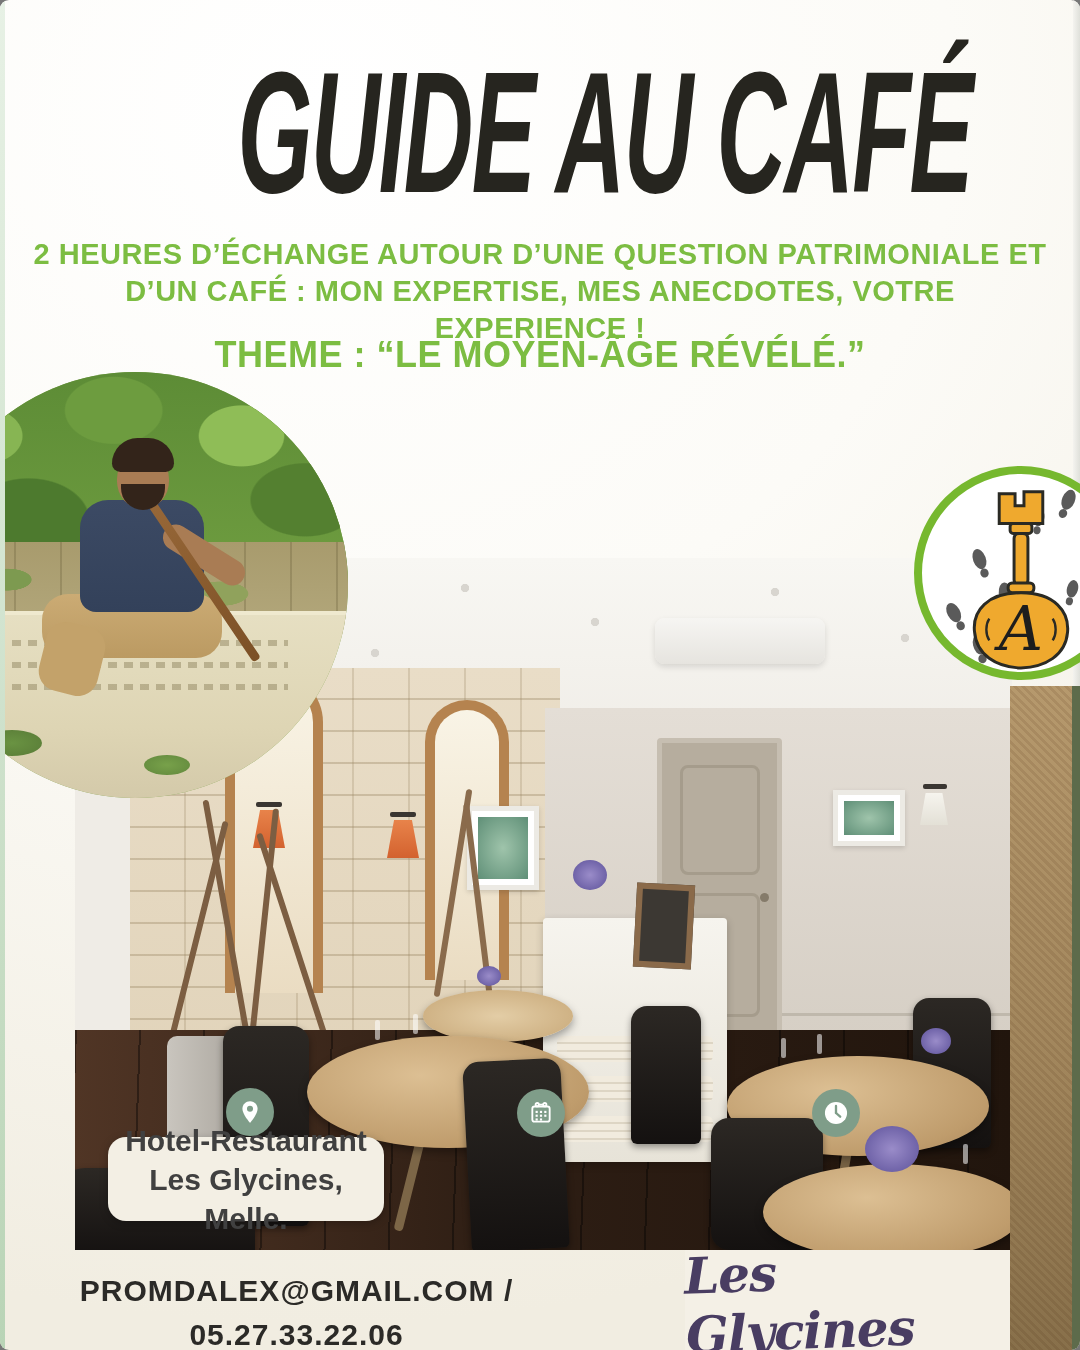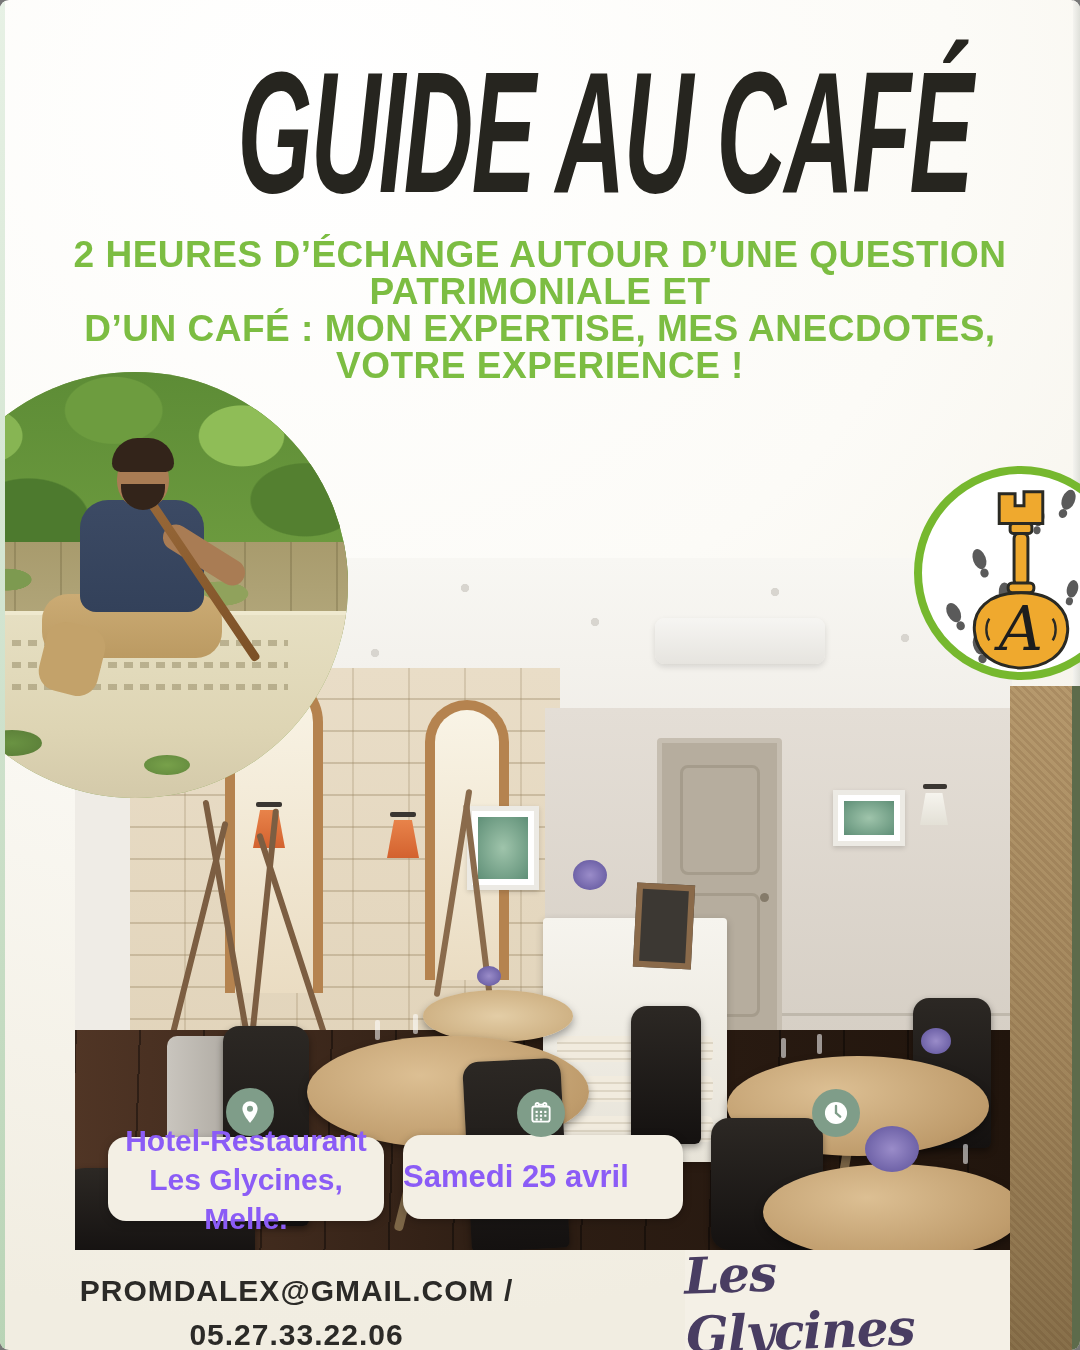--- a/index.html
+++ b/index.html
@@ -19,21 +19,21 @@
       linear-gradient(to bottom, rgba(0,0,0,0) 0%, rgba(60,40,10,.18) 60%, rgba(50,35,10,.35) 100%),
       repeating-linear-gradient(45deg,#b6996d 0 3px,#aa8c62 3px 6px),
       linear-gradient(#b2946a,#8d724b);}
   .edge-olive{position:absolute;right:0;top:686px;width:8px;height:664px;background:#5d6b4b;z-index:5;}
 
   
   .title{position:absolute;top:46px;left:0;width:100%;margin:0;text-align:center;
     font-size:172px;line-height:1;font-weight:bold;font-style:italic;color:#26251f;
     transform:scaleX(0.56);transform-origin:50% 50%;white-space:nowrap;letter-spacing:-3px;z-index:3;}
   .intro{position:absolute;top:236px;left:30px;right:30px;margin:0;text-align:center;
-    font-size:37px;line-height:37px;font-weight:bold;color:#7cbd42;letter-spacing:.5px;z-index:3;}
+    font-size:29px;line-height:37px;font-weight:bold;color:#7cbd42;letter-spacing:.5px;z-index:3;}
   .theme{position:absolute;top:334px;left:30px;right:30px;margin:0;text-align:center;
     font-size:36px;font-weight:bold;color:#7cbd42;letter-spacing:.5px;z-index:3;}
   .places{position:absolute;top:406px;left:160px;width:760px;margin:0;text-align:center;
     font-size:28px;line-height:35px;font-weight:bold;color:#7cbd42;letter-spacing:2px;z-index:3;}
 
   
   .portrait{position:absolute;left:-78px;top:372px;width:426px;height:426px;border-radius:50%;
     overflow:hidden;z-index:6;background:#7ea34d;}
   .p-foliage{position:absolute;left:0;top:0;width:100%;height:50%;
     background-image:
@@ -175,22 +175,22 @@
   .ph-g3{left:706px;top:480px;} .ph-g4{left:742px;top:476px;}
   .ph-g5{left:888px;top:586px;}
 
   
   .logo-circle{position:absolute;left:914px;top:466px;width:214px;height:214px;border-radius:50%;
     background:#ffffff;border:8px solid #76b82e;box-sizing:border-box;overflow:hidden;z-index:7;}
   .logo-circle svg{position:absolute;left:0;top:0;width:100%;height:100%;}
 
   
   .badge{position:absolute;background:#f3efe4;border-radius:18px;z-index:6;
-    display:flex;align-items:center;justify-content:flex-start;text-align:center;
-    color:#8b5cf6;font-weight:bold;box-shadow:0 2px 8px rgba(0,0,0,.25);}
+    display:flex;align-items:center;justify-content:center;text-align:center;
+    color:#404040;font-weight:bold;box-shadow:0 2px 8px rgba(0,0,0,.25);}
   .badge-loc{left:108px;top:1137px;width:276px;height:84px;font-size:30px;line-height:39px;}
   .badge-date{left:403px;top:1135px;width:280px;height:84px;font-size:31px;}
   .badge-time{left:700px;top:1135px;width:272px;height:84px;font-size:31px;}
   .badge-icon{position:absolute;width:48px;height:48px;border-radius:50%;background:#7f9d89;z-index:7;
     display:flex;align-items:center;justify-content:center;}
   .bi-loc{left:226px;top:1088px;}
   .bi-date{left:517px;top:1089px;}
   .bi-time{left:812px;top:1089px;}
 
   
@@ -206,20 +206,21 @@
 
 <div class="poster">
 
   <h1 class="title">GUIDE AU CAFÉ</h1>
 
   <p class="intro">
     <span>2 HEURES D’ÉCHANGE AUTOUR D’UNE QUESTION PATRIMONIALE ET</span><br>
     <span>D’UN CAFÉ : MON EXPERTISE, MES ANECDOTES, VOTRE EXPERIENCE !</span>
   </p>
 
+  <p class="theme">THEME : “LE MOYEN-ÂGE RÉVÉLÉ.”</p>
 
 
   <div class="photo">
     <div class="ph-ceiling"></div>
     <div class="ph-stone"></div>
     <div class="ph-wall"></div>
     <div class="ph-rail"></div>
     <div class="ph-ac"></div>
     <div class="ph-arch ph-arch1"></div>
     <div class="ph-arch ph-arch2"></div>
@@ -370,23 +371,20 @@
           <rect x="11" y="10" width="2" height="2"></rect>
           <rect x="15" y="10" width="2" height="2"></rect>
         <rect x="7" y="13.5" width="2" height="2"></rect>
           <rect x="11" y="13.5" width="2" height="2"></rect>
           <rect x="15" y="13.5" width="2" height="2"></rect>
         <rect x="7" y="17" width="2" height="2"></rect>
           <rect x="11" y="17" width="2" height="2"></rect>
       </g>
     </svg>
   </div>
-  <div class="badge badge-date">
-    <span>Samedi 25 avril</span>
-  </div>
 
   <div class="badge-icon bi-time">
     <svg width="28" height="28" viewBox="0 0 24 24">
       <circle cx="12" cy="12" r="9.5" fill="#ffffff"></circle>
       <g stroke="#7f9d89" stroke-width="2" stroke-linecap="round">
         <line x1="12" y1="12" x2="12" y2="6"></line>
           <line x1="12" y1="12" x2="15.6" y2="15.2"></line>
       </g>
     </svg>
   </div>

